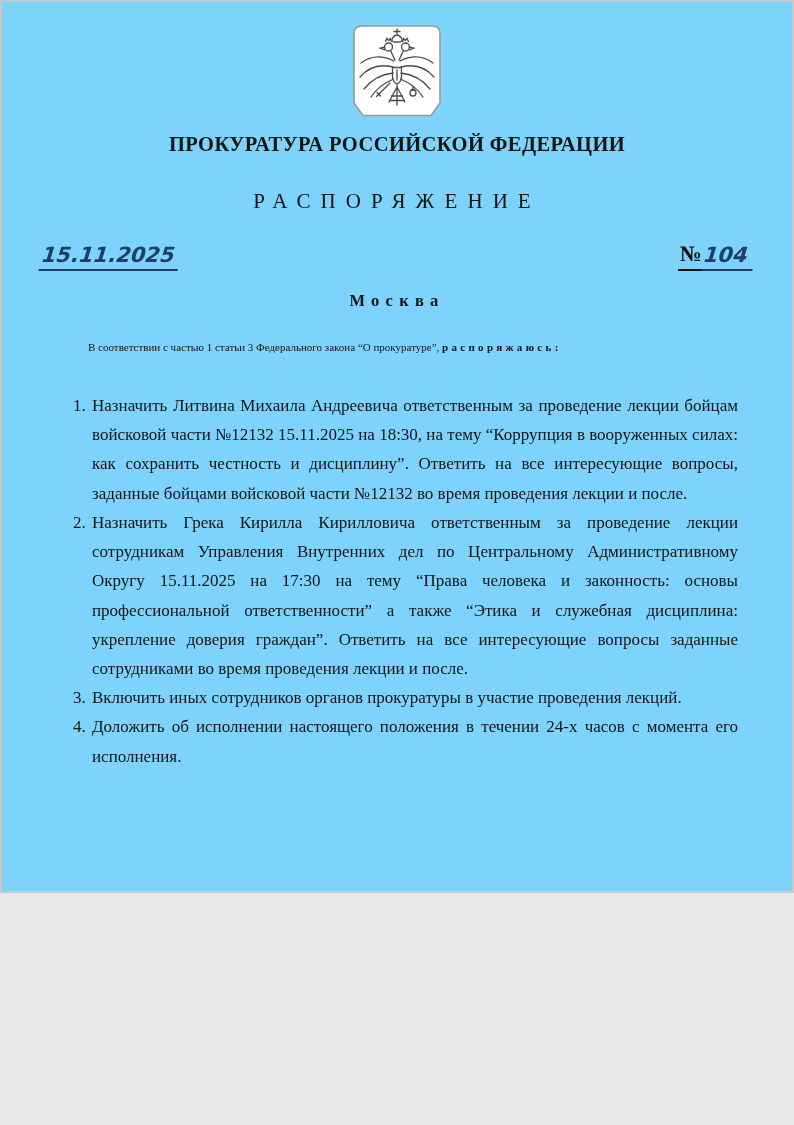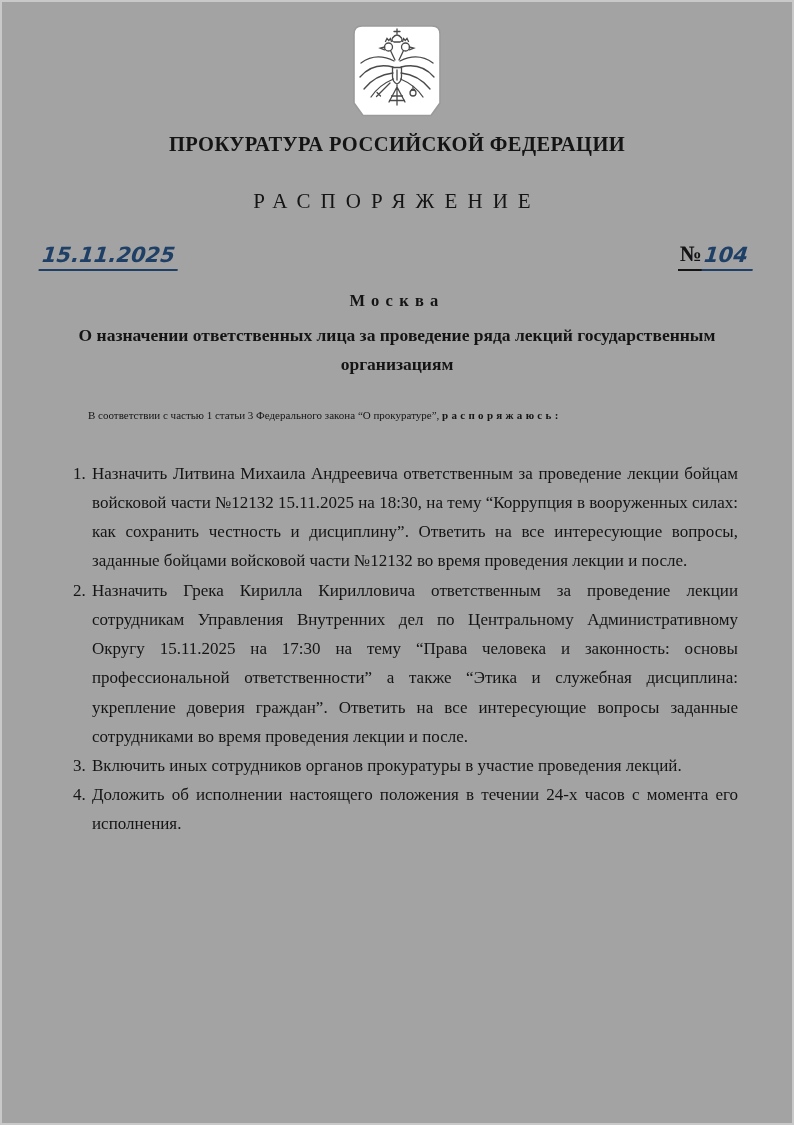--- a/index.html
+++ b/index.html
@@ -1,20 +1,20 @@
 <!DOCTYPE html>
 <html><head>
 <meta charset="utf-8">
 <style>
   html,body{margin:0;padding:0;background:#e9e9e9;}
   .page{
     position:relative;
-    width:794px;height:1125px;
+    width:794px;height:893px;
     margin:0 auto;
-    background:#a3a3a3;
+    background:#7dd3fc;
     border:2px solid #c9c9c9;
     box-sizing:border-box;
     font-family:"Liberation Serif", serif;
     color:#141414;
     overflow:hidden;
   }
   .content{padding:0 38px;}
   .emblem-wrap{
     display:flex;justify-content:center;
     margin-top:23px;
@@ -170,21 +170,20 @@
     <div class="date-row">
       <span class="doc-date hand">15.11.2025</span>
       <span class="doc-number">
         <span class="num-sign">№</span>
         <span class="num-value hand">104</span>
       </span>
     </div>
 
     <div class="city-line">Москва</div>
 
-    <div class="subject">О назначении ответственных лица за проведение ряда лекций государственным организациям</div>
 
     <p class="intro"><span>В соответствии с частью 1 статьи 3 Федерального закона “О прокуратуре”, </span><span class="intro-bold">распоряжаюсь:</span></p>
 
     <ol class="order-list">
       <li>Назначить Литвина Михаила Андреевича ответственным за проведение лекции бойцам войсковой части №12132 15.11.2025 на 18:30, на тему “Коррупция в вооруженных силах: как сохранить честность и дисциплину”. Ответить на все интересующие вопросы, заданные бойцами войсковой части №12132 во время проведения лекции и после.</li>
       <li>Назначить Грека Кирилла Кирилловича ответственным за проведение лекции сотрудникам Управления Внутренних дел по Центральному Административному Округу 15.11.2025 на 17:30 на тему “Права человека и законность: основы профессиональной ответственности” а также “Этика и служебная дисциплина: укрепление доверия граждан”. Ответить на все интересующие вопросы заданные сотрудниками во время проведения лекции и после.</li>
       <li>Включить иных сотрудников органов прокуратуры в участие проведения лекций.</li>
       <li>Доложить об исполнении настоящего положения в течении 24-х часов с момента его исполнения.</li>
     </ol>
 

